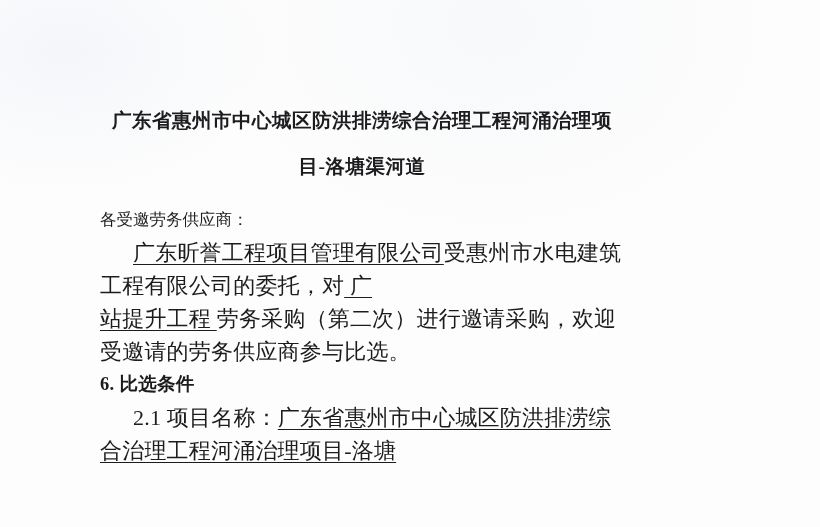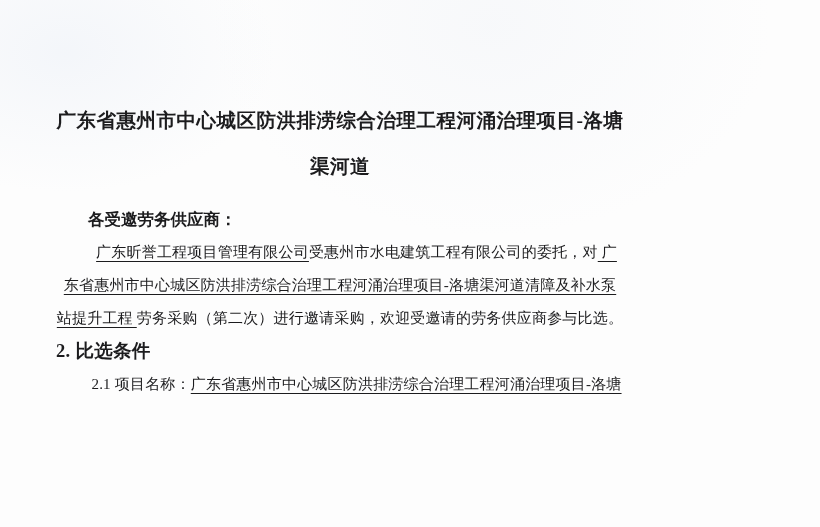--- a/index.html
+++ b/index.html
@@ -14,42 +14,40 @@
       radial-gradient(ellipse 300px 200px at 8% 10%, rgba(226,233,244,0.35), rgba(255,255,255,0) 70%),
       radial-gradient(ellipse 400px 300px at 60% 5%, rgba(230,235,243,0.25), rgba(255,255,255,0) 70%),
       #fdfdfd;
     color: #1c1c1e;
     font-family: "Liberation Serif", "DejaVu Serif", serif;
   }
   .page {
     box-sizing: border-box;
     width: 724px;
     height: 527px;
-    padding: 98px 100px 0 56px;
+    padding: 98px 100px 0 100px;
   }
   .doc-title {
     text-align: center;
     font-weight: bold;
     font-size: 19.5px;
     line-height: 46px;
     letter-spacing: 0.5px;
   }
   .salutation {
     margin-top: 13px;
-    font-weight: bold;
+    font-weight: normal;
     font-size: 16.5px;
     line-height: 33px;
-    margin-left: 32px;
   }
   .body-line {
-    font-size: 15px;
+    font-size: 22px;
     line-height: 33px;
     white-space: pre-wrap;
     letter-spacing: 0.2px;
-    text-align: center;
   }
   .indent {
     text-indent: 33px;
   }
   .heading {
     font-weight: bold;
     font-size: 18.5px;
     line-height: 33px;
     letter-spacing: 0.3px;
   }
@@ -67,25 +65,24 @@
 <div class="page">
 
   <div class="doc-title">
     <div>广东省惠州市中心城区防洪排涝综合治理工程河涌治理项目-洛塘渠河道</div>
   </div>
 
   <div class="salutation">各受邀劳务供应商：</div>
 
   <div>
     <div class="body-line indent"><span class="u">广东昕誉工程项目管理有限公司</span><span>受惠州市水电建筑工程有限公司的委托，对</span><span class="u"> 广</span></div>
-    <div class="body-line"><span class="u">东省惠州市中心城区防洪排涝综合治理工程河涌治理项目-洛塘渠河道清障及补水泵</span></div>
     <div class="body-line"><span class="u">站提升工程 </span><span>劳务采购（第二次）进行邀请采购，欢迎受邀请的劳务供应商参与比选。</span></div>
   </div>
 
-  <div class="heading">2. 比选条件</div>
+  <div class="heading">6. 比选条件</div>
 
 
   <div>
     <div class="body-line indent"><span>2.1 项目名称：</span><span class="u">广东省惠州市中心城区防洪排涝综合治理工程河涌治理项目-洛塘</span></div>
 
   </div>
 
 </div>
 
 </body></html>

